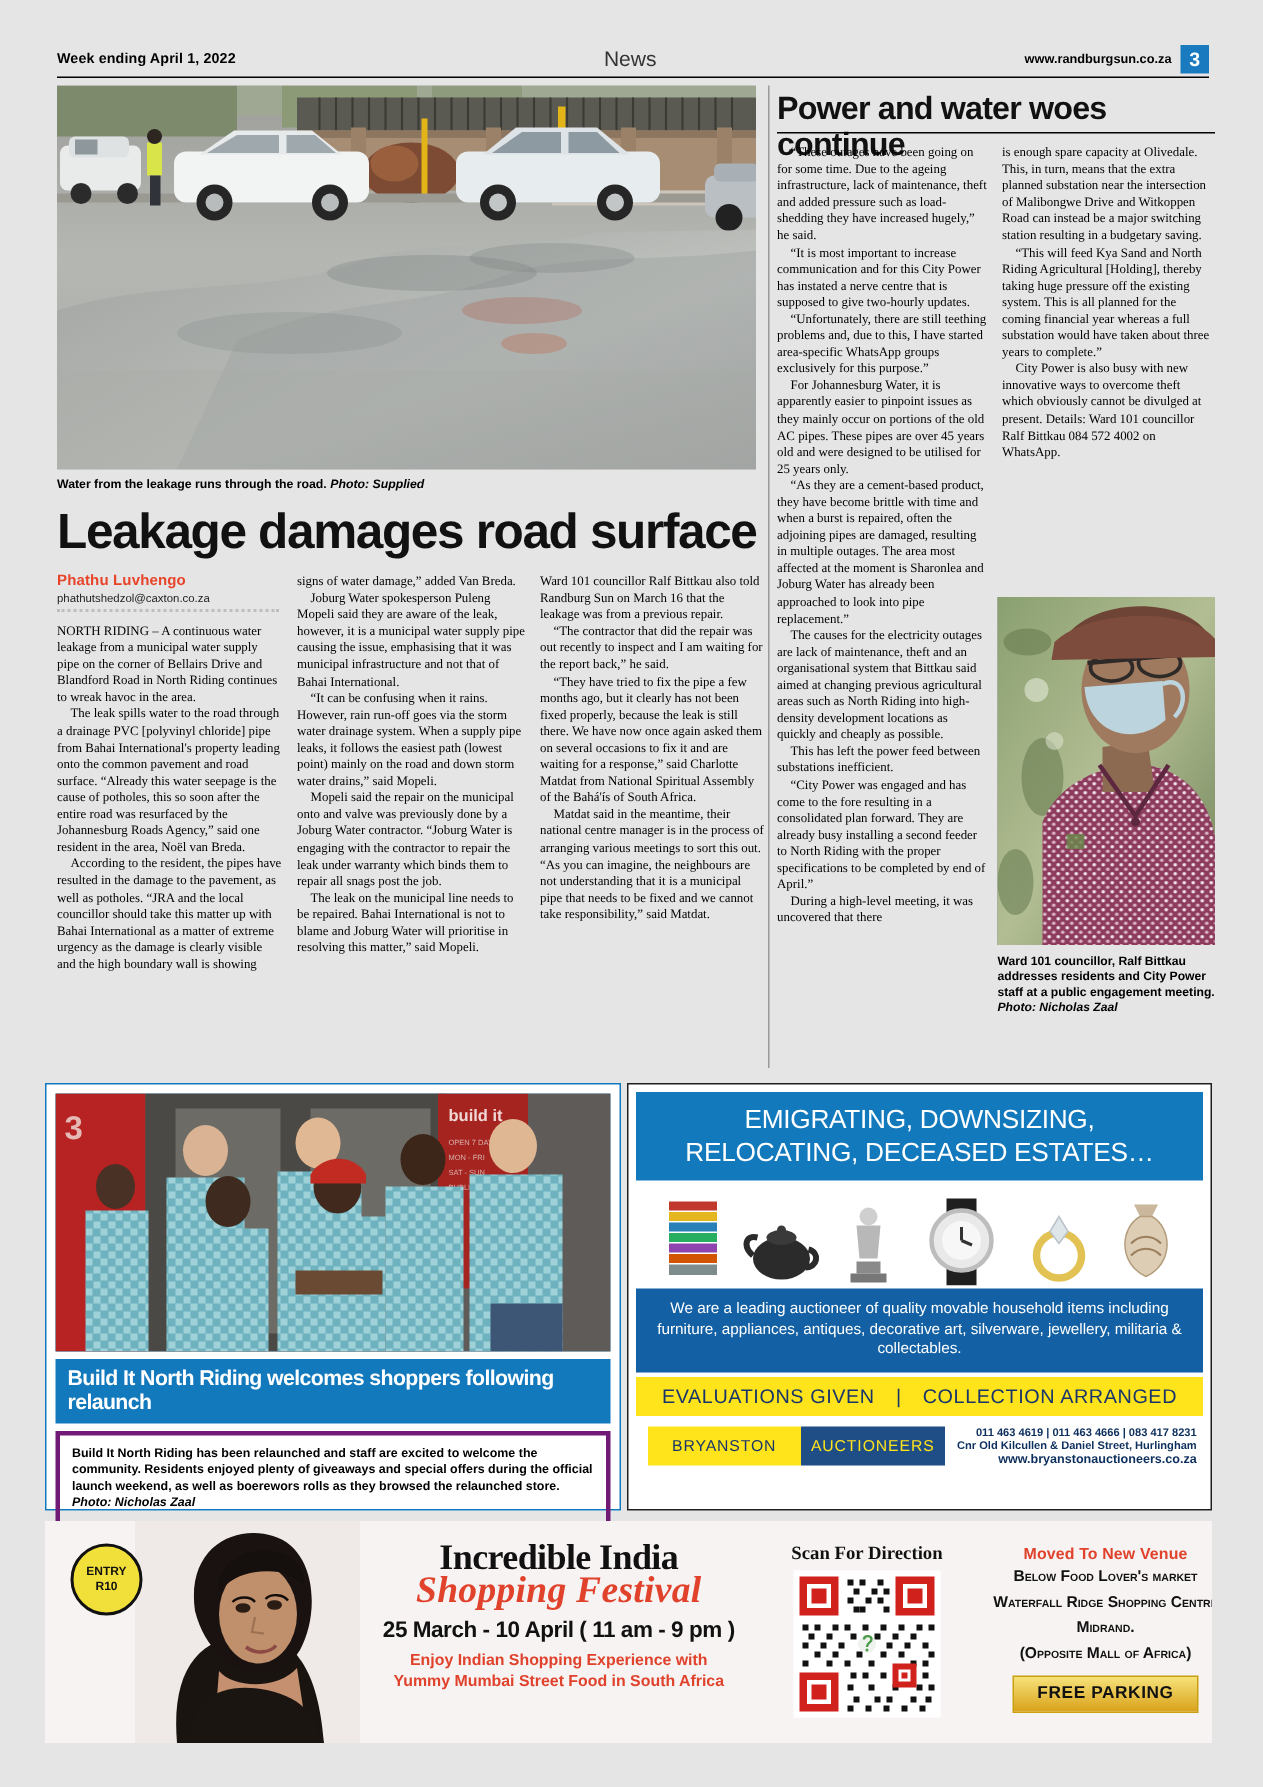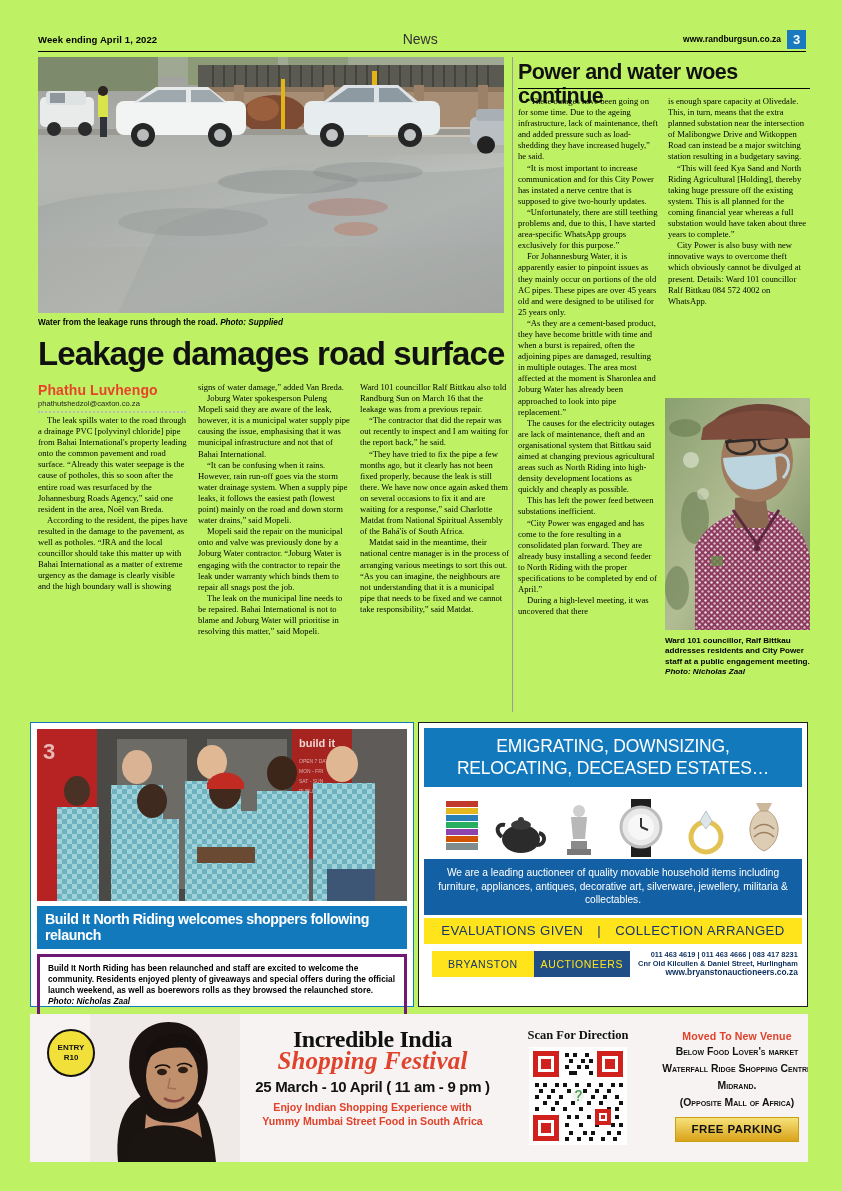--- a/index.html
+++ b/index.html
@@ -3,21 +3,21 @@
 <meta charset="utf-8">
 <style>
   * { box-sizing: border-box; margin: 0; padding: 0; }
   body {
     width: 842px; height: 1191px;
     background: #ffffff;
     font-family: "Liberation Serif", serif;
     position: relative;
     overflow: hidden;
   }
-  .page { position: absolute; left: 0; top: 0; width: 842px; height: 1191px; background:#bef264; }
+  .page { position: absolute; left: 0; top: 0; width: 842px; height: 1191px; background:#e5e5e5; }
 
   
   .masthead {
     position: absolute; left: 38px; top: 30px; width: 768px; height: 22px;
     display: flex; align-items: center; justify-content: space-between;
     border-bottom: 1.5px solid #000;
     padding-bottom: 3px;
   }
   .mast-left { font-family: "Liberation Sans", sans-serif; font-weight: bold; font-size: 9.5px; color:#000; letter-spacing: .1px;}
   .mast-center { font-family: "Liberation Sans", sans-serif; font-size: 14px; color:#333; font-weight:300;}
@@ -42,21 +42,21 @@
 
   .headline-main {
     position:absolute; left:38px; top:336px; width:470px;
     font-family:"Liberation Sans",sans-serif; font-weight:bold;
     font-size:33px; line-height:36px; letter-spacing:-0.9px; color:#111;
   }
 
   
   .byline { position:absolute; left:38px; top:382px; width:152px; }
   .byline-name {
-    font-family:"Liberation Sans",sans-serif; font-weight:bold; font-size:14px;
+    font-family:"Liberation Sans",sans-serif; font-weight:bold; font-size:10px;
     color:#e8442a; letter-spacing:.1px;
   }
   .byline-mail {
     font-family:"Liberation Sans",sans-serif; font-size:7.6px; color:#222; margin-top:1px;
   }
   .byline-rule { margin-top:3px; border-top:2px dotted #bdbdbd; width:148px;}
 
   
   .col { position:absolute; font-size:8.6px; line-height:11.1px; color:#000; text-align:left; }
   .col p { text-indent: 9px; }
@@ -337,20 +337,21 @@
 
   <h1 class="headline-main">Leakage damages road surface</h1>
 
   <div class="byline">
     <div class="byline-name">Phathu Luvhengo</div>
     <div class="byline-mail">phathutshedzol@caxton.co.za</div>
     <div class="byline-rule"></div>
   </div>
 
   <div class="col" id="col1">
+      <p class="first">NORTH RIDING – A continuous water leakage from a municipal water supply pipe on the corner of Bellairs Drive and Blandford Road in North Riding continues to wreak havoc in the area.</p>
       <p>The leak spills water to the road through a drainage PVC [polyvinyl chloride] pipe from Bahai International's property leading onto the common pavement and road surface. “Already this water seepage is the cause of potholes, this so soon after the entire road was resurfaced by the Johannesburg Roads Agency,” said one resident in the area, Noël van Breda.</p>
       <p>According to the resident, the pipes have resulted in the damage to the pavement, as well as potholes. “JRA and the local councillor should take this matter up with Bahai International as a matter of extreme urgency as the damage is clearly visible and the high boundary wall is showing</p>
     </div>
   <div class="col" id="col2">
       <p class="first">signs of water damage,” added Van Breda.</p>
       <p>Joburg Water spokesperson Puleng Mopeli said they are aware of the leak, however, it is a municipal water supply pipe causing the issue, emphasising that it was municipal infrastructure and not that of Bahai International.</p>
       <p>“It can be confusing when it rains. However, rain run-off goes via the storm water drainage system. When a supply pipe leaks, it follows the easiest path (lowest point) mainly on the road and down storm water drains,” said Mopeli.</p>
       <p>Mopeli said the repair on the municipal onto and valve was previously done by a Joburg Water contractor. “Joburg Water is engaging with the contractor to repair the leak under warranty which binds them to repair all snags post the job.</p>
       <p>The leak on the municipal line needs to be repaired. Bahai International is not to blame and Joburg Water will prioritise in resolving this matter,” said Mopeli.</p>
     </div>

